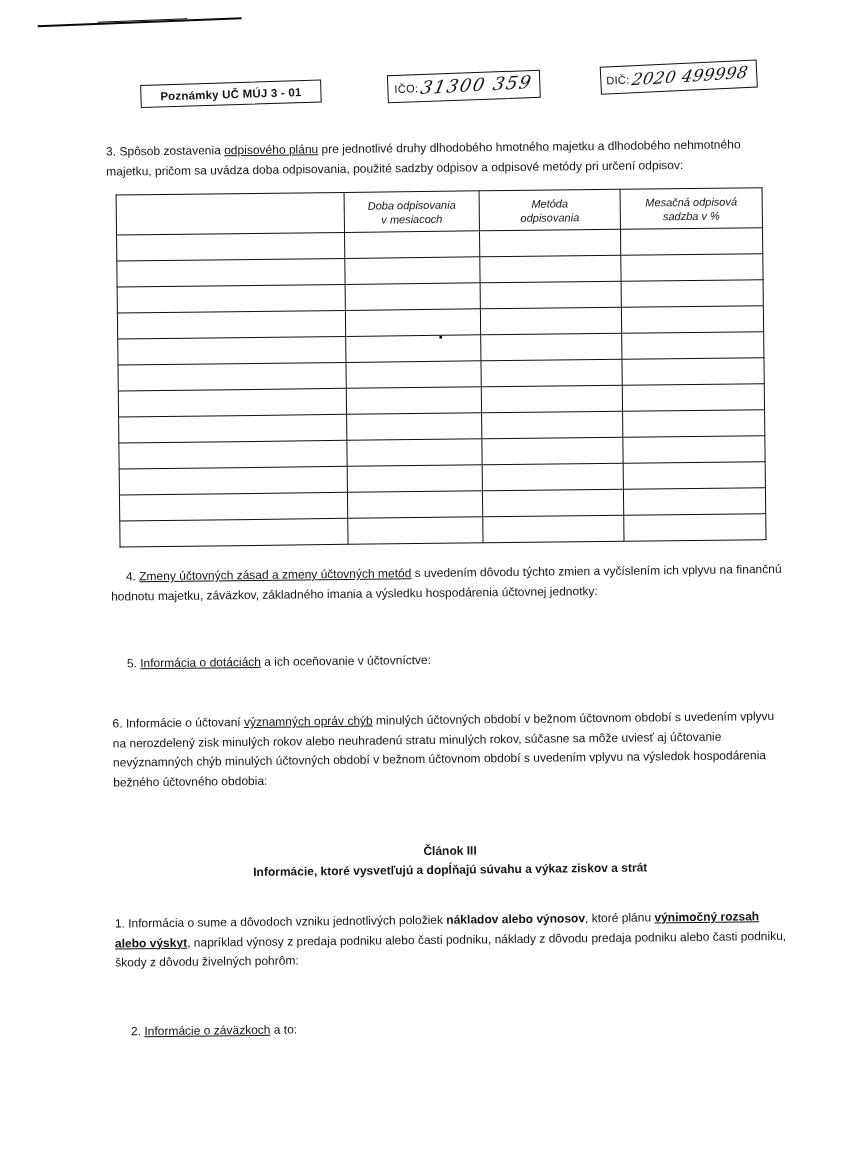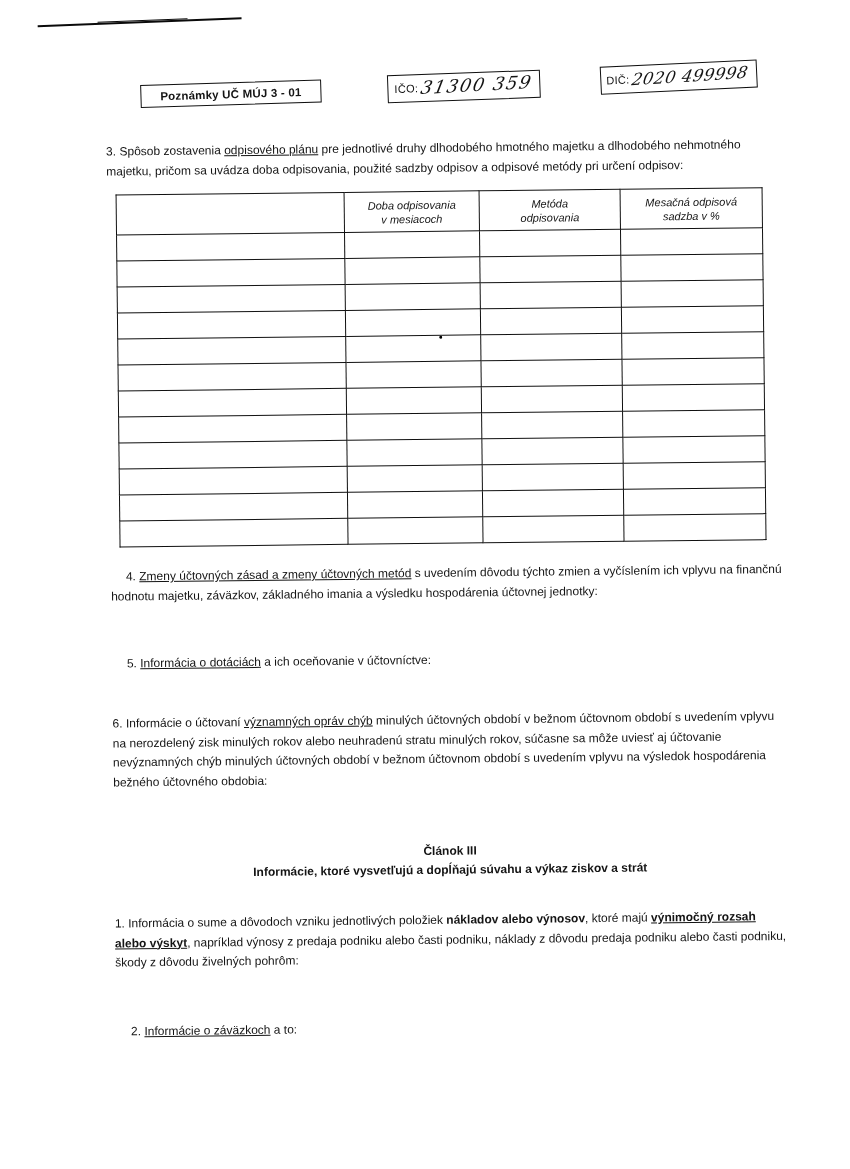--- a/index.html
+++ b/index.html
@@ -213,18 +213,18 @@
 
     <p class="para p5"><span>5. </span><span class="u">Informácia o dotáciách</span><span> a ich oceňovanie v účtovníctve:</span></p>
 
     <p class="para p6"><span>6. Informácie o účtovaní </span><span class="u">významných opráv chýb</span><span> minulých účtovných období v bežnom účtovnom období s uvedením vplyvu na nerozdelený zisk minulých rokov alebo neuhradenú stratu minulých rokov, súčasne sa môže uviesť aj účtovanie nevýznamných chýb minulých účtovných období v bežnom účtovnom období s uvedením vplyvu na výsledok hospodárenia bežného účtovného obdobia:</span></p>
 
     <div class="article-head">
       <div>Článok III</div>
       <div>Informácie, ktoré vysvetľujú a dopĺňajú súvahu a výkaz ziskov a strát</div>
     </div>
 
-    <p class="para a1"><span>1. Informácia o sume a dôvodoch vzniku jednotlivých položiek </span><span class="b">nákladov alebo výnosov</span><span>, ktoré majú </span><span class="bu">výnimočný rozsah alebo výskyt</span><span>, napríklad výnosy z predaja podniku alebo časti podniku, náklady z dôvodu predaja podniku alebo časti podniku, škody z dôvodu živelných pohrôm:</span></p>
+    <p class="para a1"><span>1. Informácia o sume a dôvodoch vzniku jednotlivých položiek </span><span class="b">nákladov alebo výnosov</span><span>, ktoré plánu </span><span class="bu">výnimočný rozsah alebo výskyt</span><span>, napríklad výnosy z predaja podniku alebo časti podniku, náklady z dôvodu predaja podniku alebo časti podniku, škody z dôvodu živelných pohrôm:</span></p>
 
     <p class="para a2"><span>2. </span><span class="u">Informácie o záväzkoch</span><span> a to:</span></p>
 
   </div>
 </div>
 
 </body></html>

